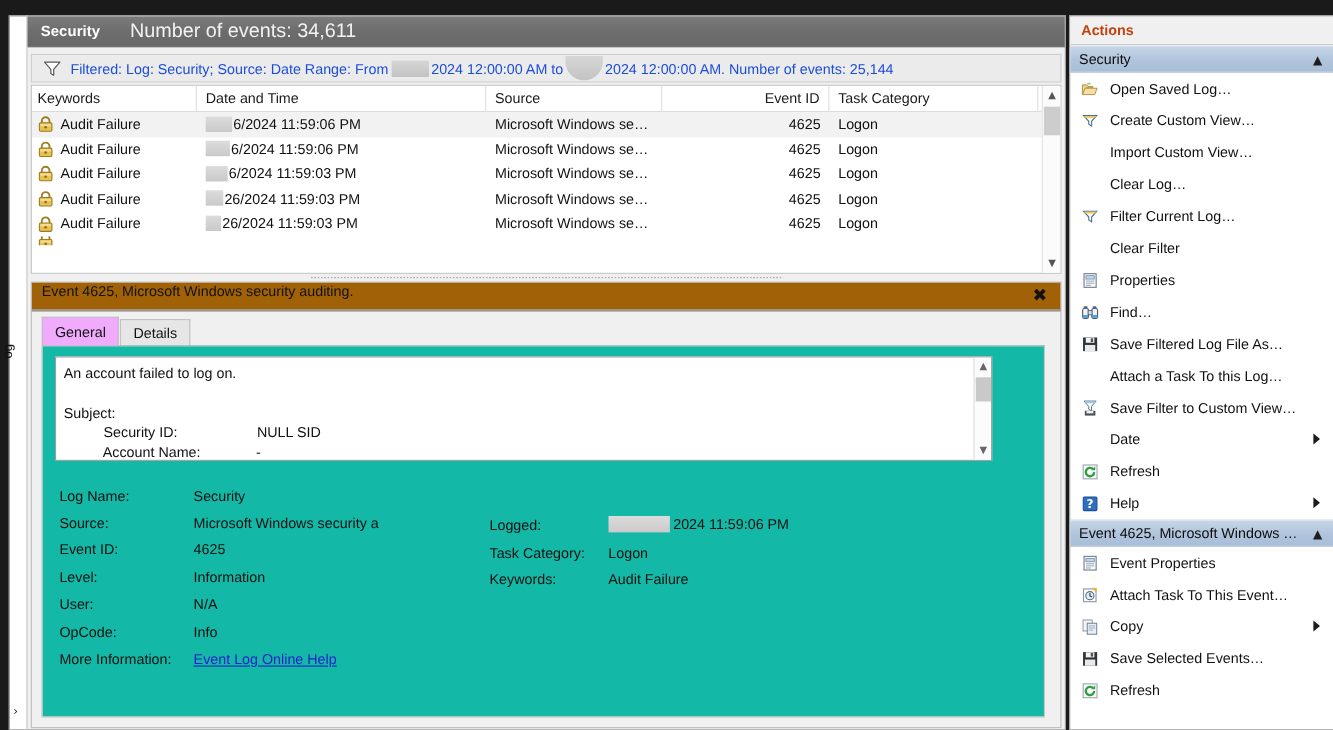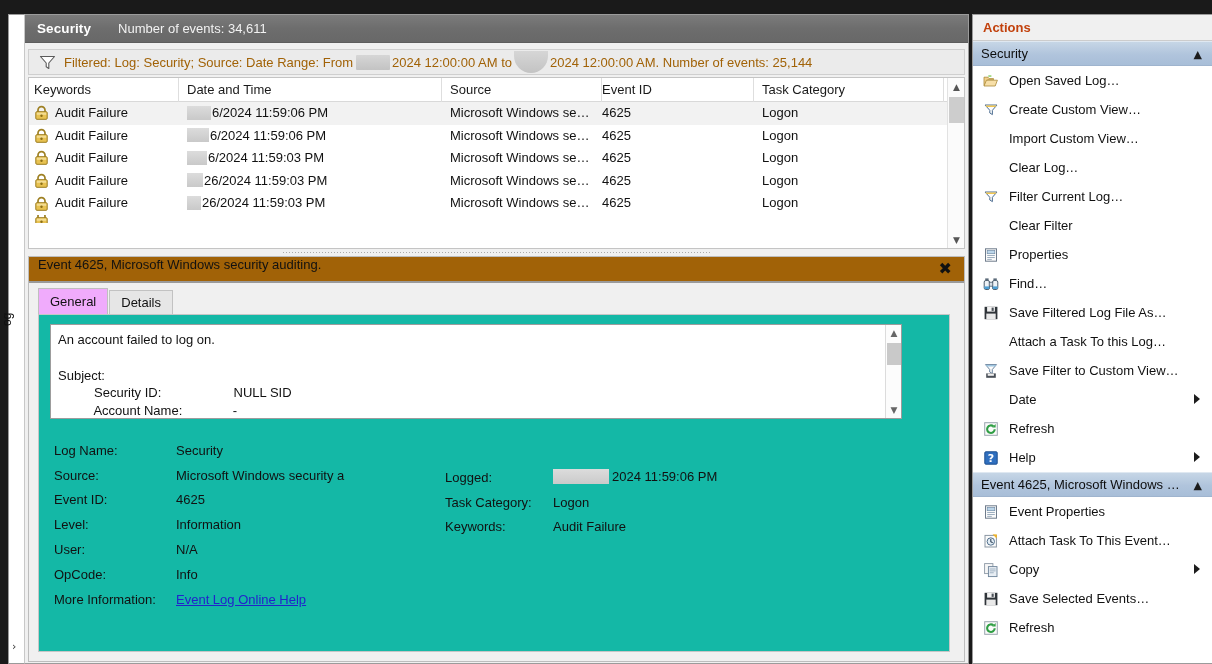--- a/index.html
+++ b/index.html
@@ -72,39 +72,39 @@
     color: #ffffff;
     border-bottom: 1px solid #5d5d5d;
   }
   .log-title {
     font-weight: bold;
     font-size: 13.5px;
     padding-left: 12px;
     letter-spacing: .1px;
   }
   .log-count {
-    font-size: 13px;
+    font-size: 18px;
     padding-left: 27px;
     color: #f2f2f2;
   }
 
   
   .filter-bar {
     position: absolute;
     left: 3px; top: 34px;
     width: 937px; height: 26px;
     background: #ebebeb;
     border: 1px solid #cfcfcf;
     display: flex;
     align-items: center;
   }
   .filter-icon { margin-left: 10px; margin-right: 8px; display:block; }
   .filter-text {
     font-size: 13px;
-    color: #a16207;
+    color: #1d4ed8;
     white-space: nowrap;
     display: flex; align-items: center;
   }
   .redact {
     display: inline-block;
     vertical-align: middle;
     background: linear-gradient(to bottom,#d6d6d6,#c3c3c3);
     border-radius: 1px;
   }
   .redact.fb1 { width: 34px; height: 15px; margin: 0 2px 0 3px; }
@@ -141,21 +141,21 @@
   .ev-row.selected { background: #f2f2f2; }
   .ev-row .cell {
     font-size: 13px; color: #111;
     height: 22.6px; line-height: 22.6px;
     padding-left: 8px;
     overflow: hidden; white-space: nowrap;
   }
   .c-key  { width: 150px; display:flex; align-items:center; padding-left:5px !important; }
   .c-date { width: 263px; }
   .c-src  { width: 160px; }
-  .c-eid  { width: 152px; text-align: left; padding-right: 8px; padding-left:0 !important;}
+  .c-eid  { width: 152px; text-align: right; padding-right: 8px; padding-left:0 !important;}
   .c-task { width: 190px; }
 
   .lock-ico { margin-right: 6px; flex: none; display:block; }
 
   .date-redact {
     display: inline-block; vertical-align: middle;
     background: linear-gradient(to bottom,#dcdcdc,#c9c9c9);
     height: 14px; margin-right: 1px; position: relative; top: -1px;
   }
 

